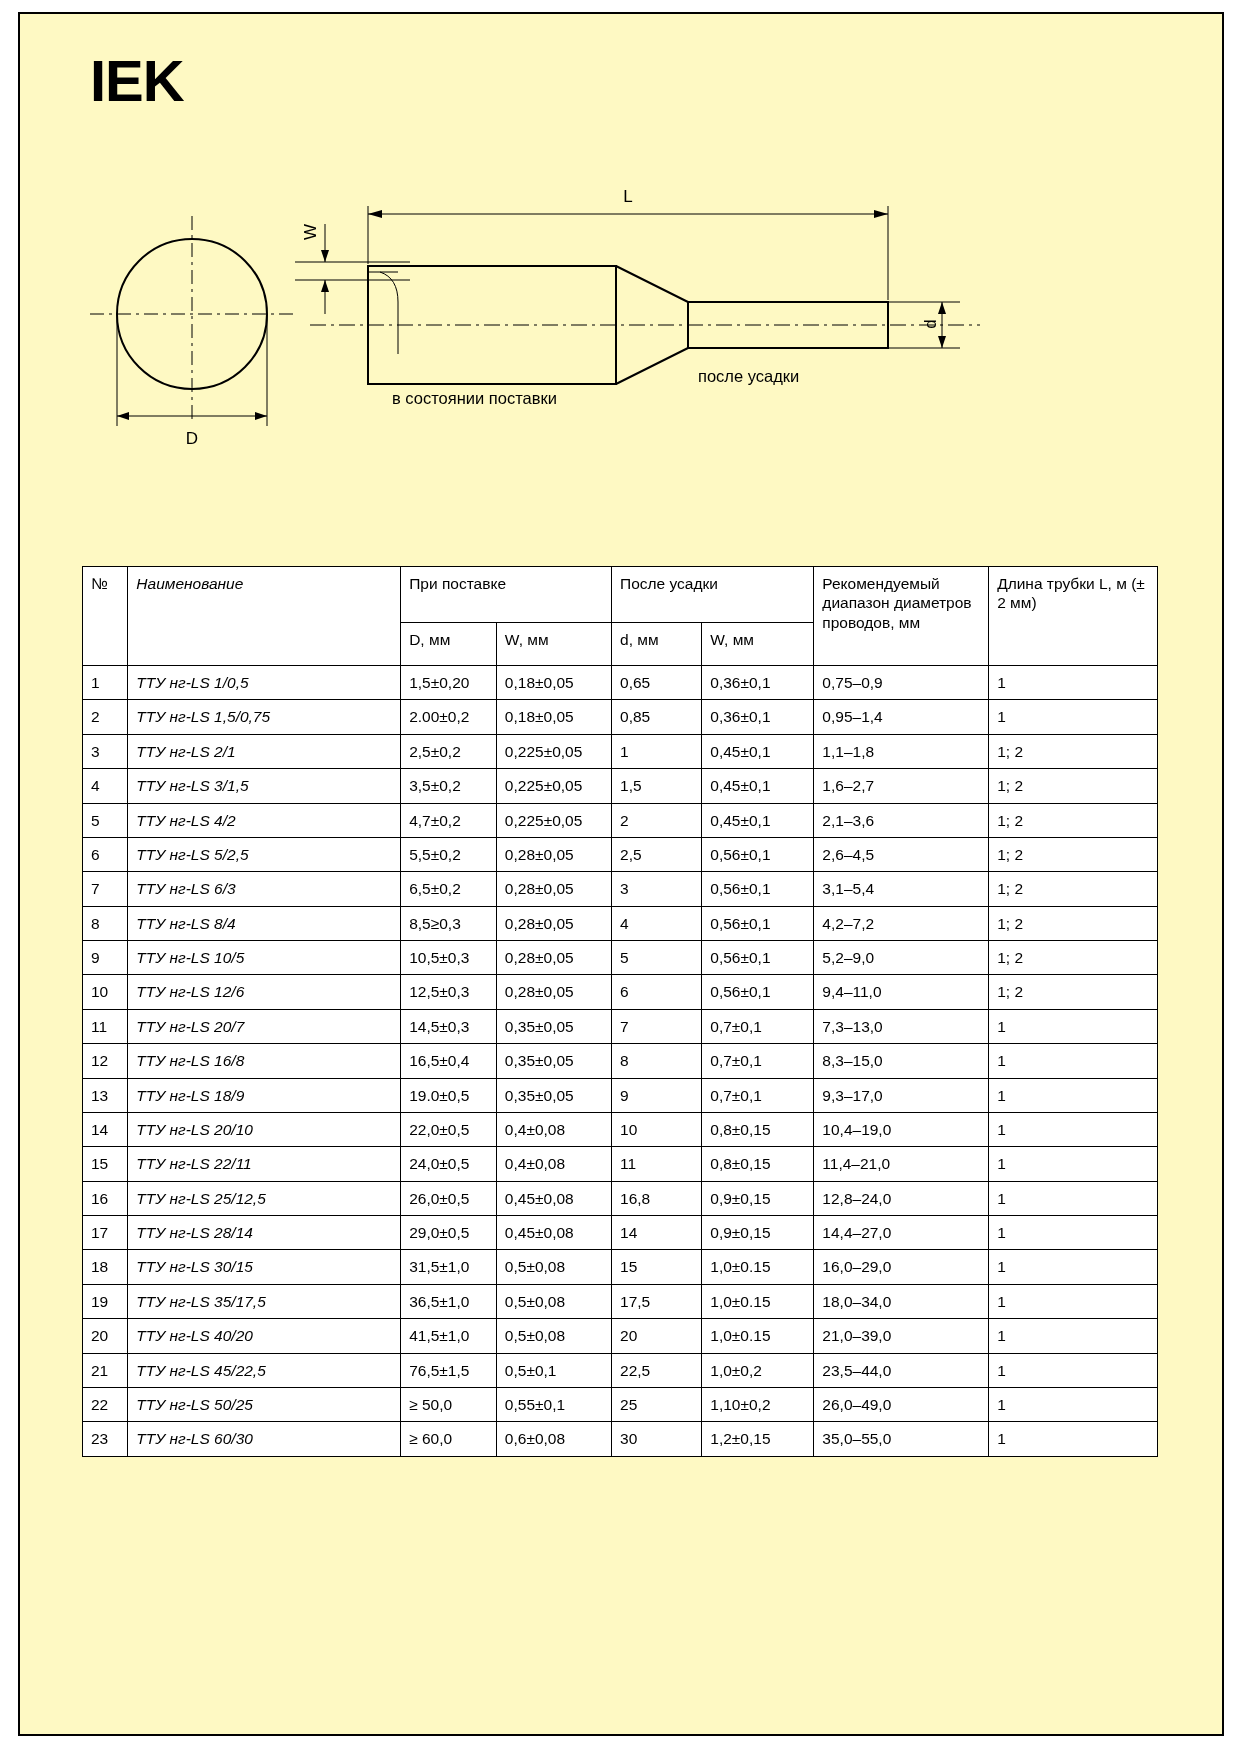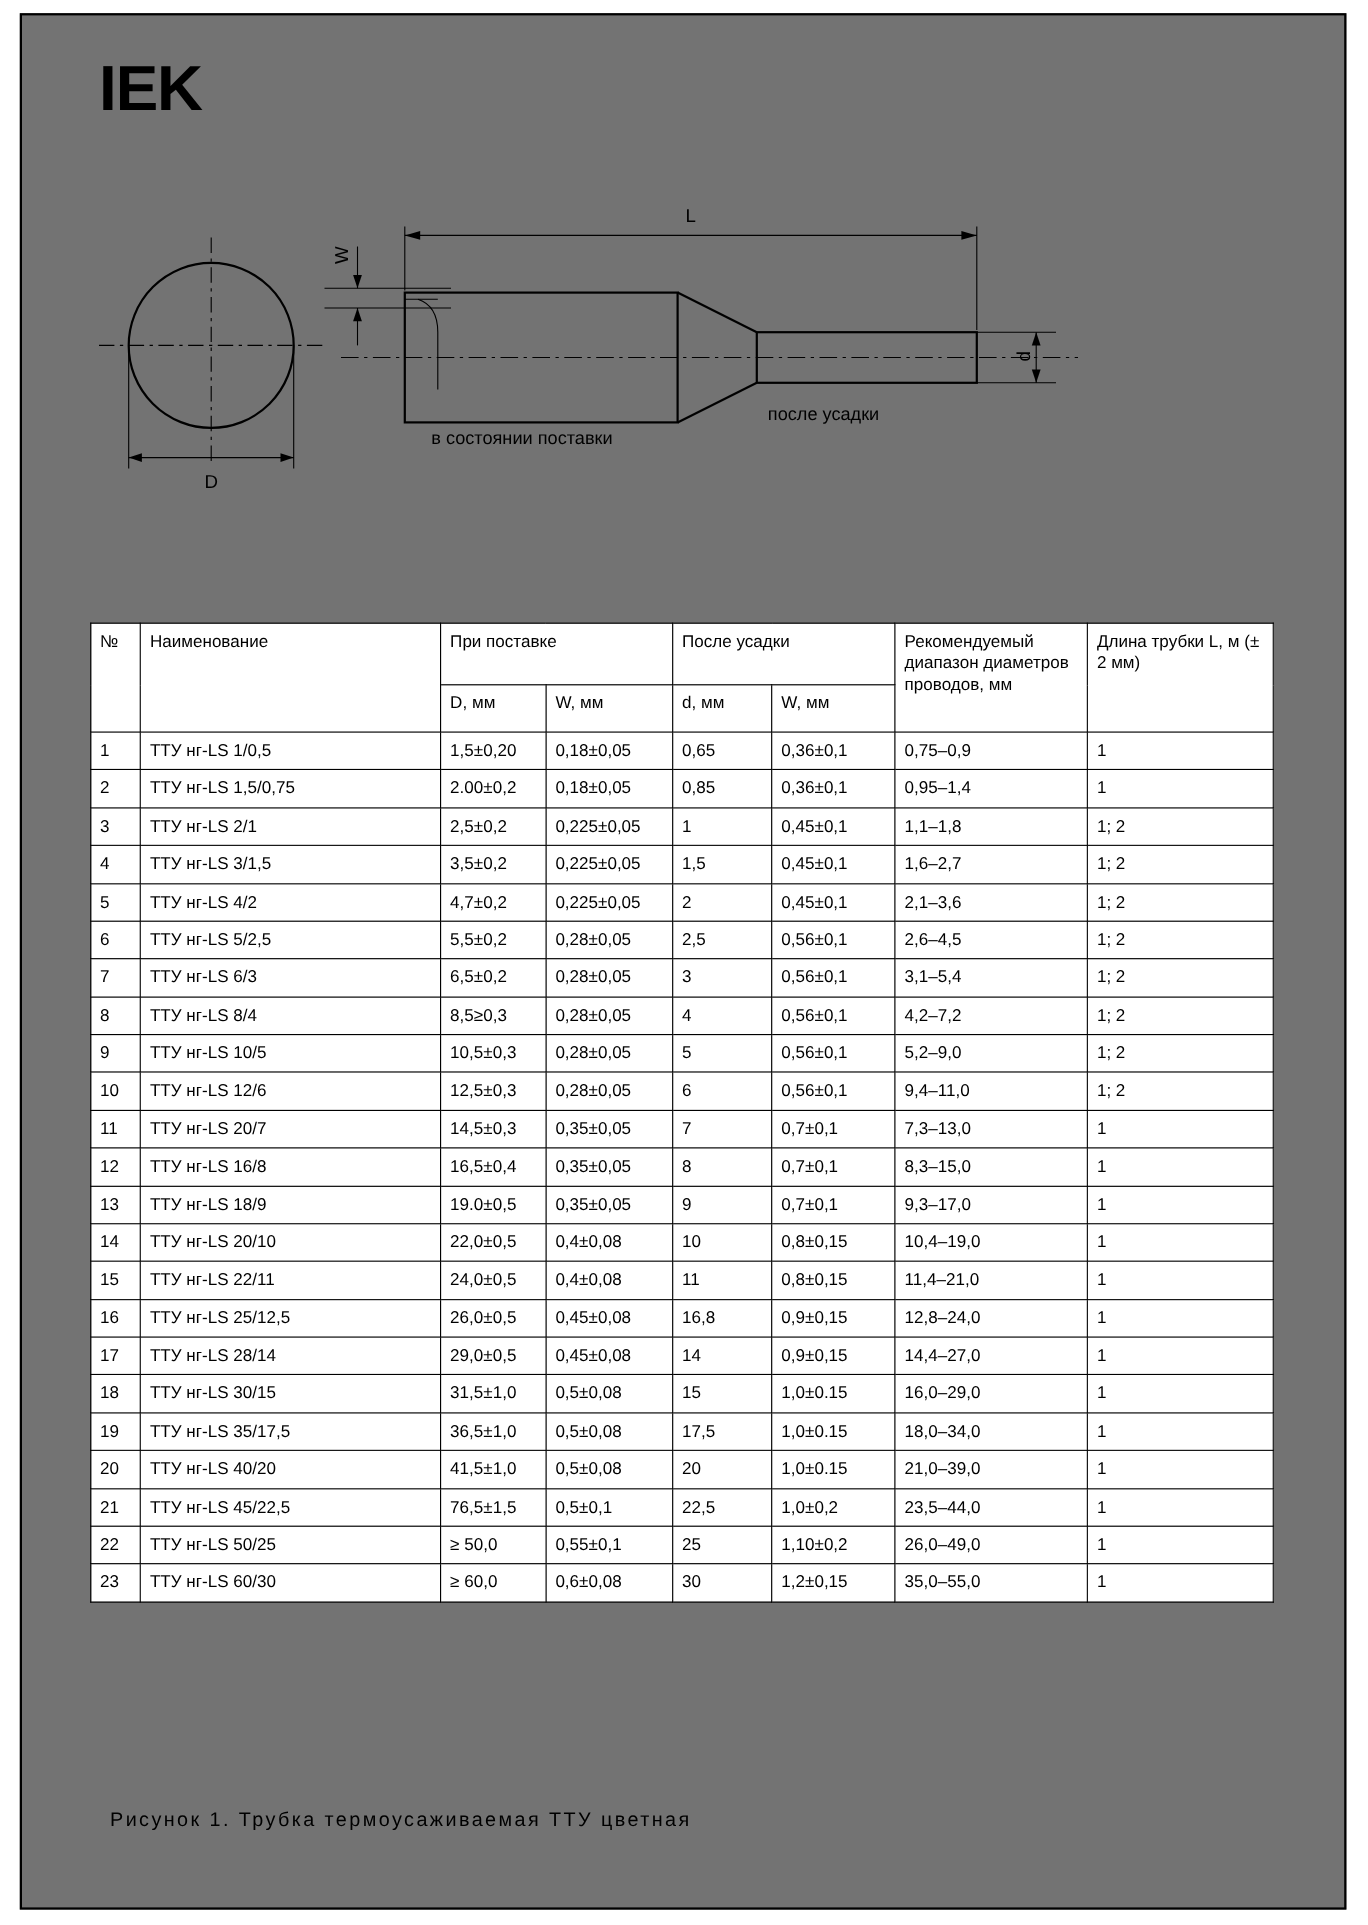--- a/index.html
+++ b/index.html
@@ -15,21 +15,21 @@
     position: relative;
   }
   .page {
     position: absolute;
     left: 18px;
     top: 12px;
     width: 1206px;
     height: 1724px;
     border: 2px solid #000;
     box-sizing: border-box;
-    background: #737373;
+    background: #fef9c3;
   }
   .logo {
     position: absolute;
     left: 70px;
     top: 38px;
     font-size: 58px;
     font-weight: bold;
     letter-spacing: -1px;
     font-family: "Liberation Sans", sans-serif;
     line-height: 1;
@@ -63,21 +63,21 @@
     text-align: left;
     vertical-align: middle;
     font-weight: normal;
     line-height: 1.25;
     background: #fff;
   }
   table.spec thead td {
     vertical-align: top;
   }
   .c-num   { width: 32px; text-align: left; }
-  .c-name  { width: 290px; }
+  .c-name  { width: 290px; font-style: italic; }
   .c-d     { width: 84px; }
   .c-w     { width: 104px; }
   .c-d2    { width: 84px; }
   .c-w2    { width: 104px; }
   .c-range { width: 168px; }
   .c-len   { width: 176px; }
 
   .hdr-tall { height: 56px; }
   .hdr-sub td { height: 28px; }
 
@@ -405,14 +405,13 @@
             <td class="c-w">0,6±0,08</td>
             <td class="c-d2">30</td>
             <td class="c-w2">1,2±0,15</td>
             <td class="c-range">35,0–55,0</td>
             <td class="c-len">1</td>
           </tr>
         </tbody>
     </table>
   </div>
 
-  <div class="caption">Рисунок 1. Трубка термоусаживаемая ТТУ цветная</div>
 </div>
 
 </body></html>

